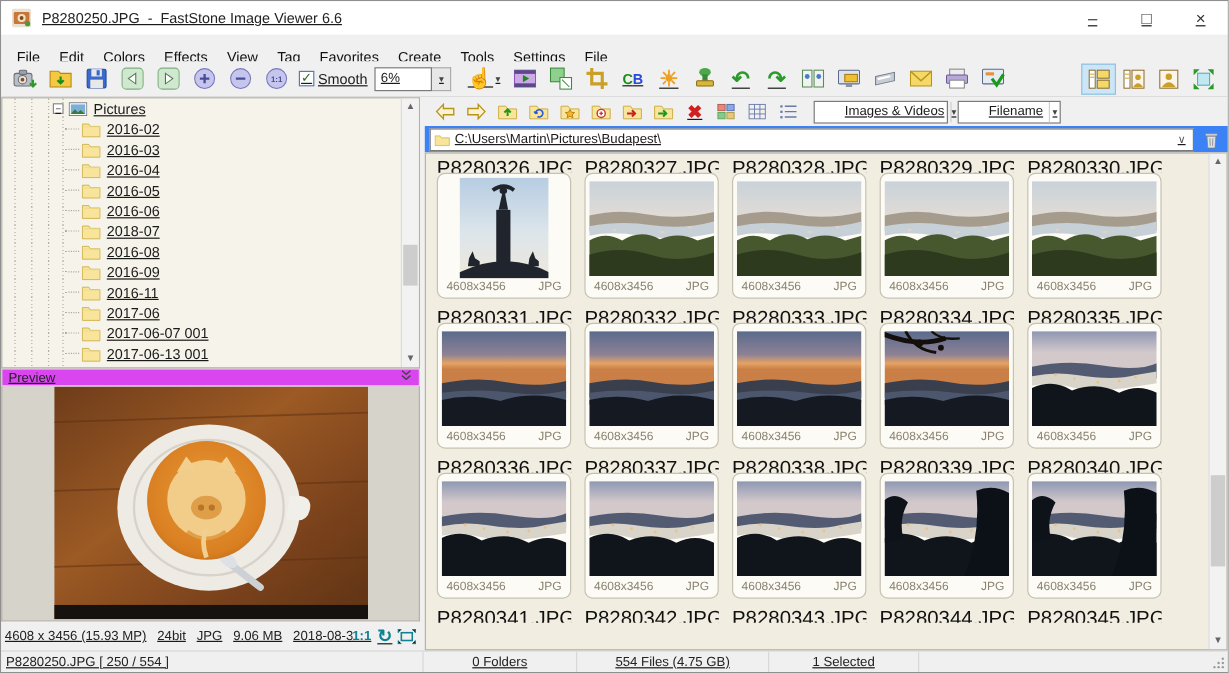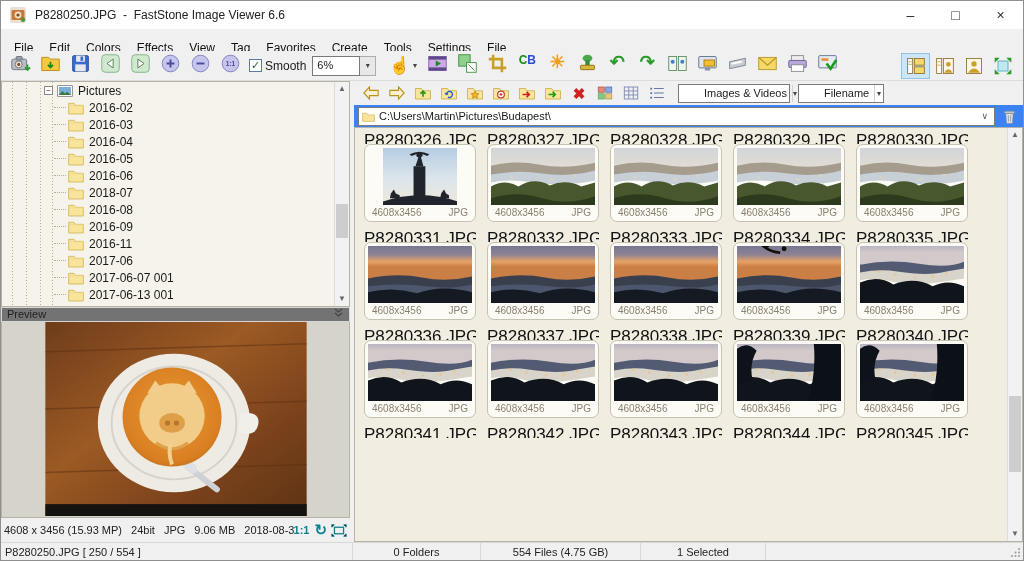--- a/index.html
+++ b/index.html
@@ -1,32 +1,32 @@
 <!DOCTYPE html>
 <html><head>
 <meta charset="utf-8">
 <style>
   * { box-sizing: border-box; margin: 0; padding: 0; }
   body { width:1024px; height:561px; font-family:"Liberation Sans",sans-serif; font-size:12px; color:#1a1a1a; background:#fff; overflow:hidden; }
-  .window { width:1024px; height:561px; border:1px solid #8f8f8f; display:flex; flex-direction:column; background:#f0f0f0; }
+  .window { width:1024px; height:561px; border:1px solid #8f8f8f; display:flex; flex-direction:column; background:#f0f0f0;text-decoration:underline; }
 
   
   .titlebar { height:28px; background:#fff; display:flex; align-items:center; padding-left:9px; flex:0 0 auto; }
   .app-icon svg { width:16px; height:16px; display:block; }
   .title { margin-left:9px; font-size:12px; color:#222; white-space:pre; }
   .win-controls { margin-left:auto; display:flex; height:28px; }
   .win-btn { width:45px; text-align:center; line-height:28px; font-size:14px; color:#333; }
 
   
   .menubar { height:22px; background:#f0f0f0; display:flex; align-items:center; padding-left:5px; flex:0 0 auto; }
   .menu-item { padding:0 8px; font-size:12px; color:#111;margin-top:16px; }
 
   
   .toolbar { height:30px; background:#f0f0f0; border-bottom:1px solid #dcdcdc; display:flex; align-items:center; padding:0 4px; flex:0 0 auto; }
-  .tb-btn { width:30px; height:26px; display:flex; justify-content:center; }
+  .tb-btn { width:30px; height:26px; display:flex; align-items:center; justify-content:center; }
   .tb-btn svg { width:21px; height:21px; display:block; }
   .glyph { font-size:18px; font-weight:bold; line-height:1; }
   .smooth { display:flex; align-items:center; margin:0 6px 0 4px; font-size:12px; }
   .chk { width:13px; height:13px; border:1px solid #5a7aa8; background:#fff; color:#2a6a2a; font-size:11px; line-height:11px; text-align:center; margin-right:3px; }
   .zoom-combo { display:flex; height:20px; margin-right:8px; }
   .zoom-val { width:48px; background:#fff; border:1px solid #7a7a7a; padding:2px 4px; font-size:11px; }
   .dd-btn { width:16px; border:1px solid #adadad; border-left:none; background:#e8e8e8; text-align:center; font-size:8px; line-height:18px; color:#444; }
   .hand { font-size:17px; color:#555; display:flex; align-items:center; }
   .hand .dda { font-size:8px; color:#444; margin-left:2px; }
   .tb-spacer { flex:1; }
@@ -54,21 +54,21 @@
   .tree-child { padding-left:52px; }
   .expander { width:9px; height:9px; border:1px solid #888; background:#fff; font-size:8px; line-height:7px; text-align:center; color:#333; margin-right:4px; flex:0 0 auto; }
   .conn { width:12px; border-top:1px dotted #b3ae9f; margin-right:2px; flex:0 0 auto; }
   .tree-ic { width:16px; height:14px; margin-right:5px; flex:0 0 auto; }
   .tree-ic svg { width:16px; height:14px; display:block; }
   .vscroll { position:absolute; right:0; top:0; bottom:0; width:15px; background:#f2f2f2; border-left:1px solid #dcdcdc; }
   .vs-arrow { position:absolute; left:0; width:14px; height:14px; color:#666; font-size:8px; text-align:center; line-height:14px; }
   .vs-thumb { position:absolute; left:1px; width:12px; background:#cdcdcd; }
 
   
-  .preview-h { height:15px; flex:0 0 auto; background:#737373; border:1px solid #d6d6d6; display:flex; align-items:flex-start; padding:0 5px; font-size:11px; color:#222; }
+  .preview-h { height:15px; flex:0 0 auto; background:#d946ef; border:1px solid #d6d6d6; display:flex; align-items:center; padding:0 5px; font-size:11px; color:#222; }
   .preview-h .collapse { margin-left:auto; }
   .preview { height:196px; flex:0 0 auto; background:#d6d3cb; border:1px solid #b6b2a6; border-top:none; display:flex; justify-content:center; overflow:hidden; }
 
   
   .infobar { flex:1; display:flex; align-items:center; padding:0 3px; font-size:11px; color:#222; background:#f0f0f0; min-width:0; }
   .info-texts { flex:1; overflow:hidden; white-space:nowrap; }
   .info-texts span { margin-right:9px; }
   .ratio { color:#0e8290; font-weight:bold; margin-right:5px; }
   .tealg { color:#0e8290; font-weight:bold; font-size:15px; margin-right:4px; }
   .fit-ic svg { width:16px; height:13px; display:block; }
@@ -90,21 +90,21 @@
   .path-combo .fic svg { width:13px; height:11px; display:block; margin-right:4px; }
   .path-combo .cdd { margin-left:auto; font-size:9px; color:#555; padding:0 3px; }
   .bin { width:20px; height:20px; margin-left:4px; display:flex; align-items:center; justify-content:center; }
   .bin svg { width:15px; height:17px; }
 
   
   .thumbs { flex:1; background:#f1eee1; border:1px solid #b6b2a6; position:relative; overflow:hidden; min-height:0; }
   .grid { position:absolute; left:3px; top:3px; right:16px; display:flex; flex-wrap:wrap; }
   .cell { width:112px; margin:0 5px 7px 6px; }
   .cell .lbl { height:13px; font-size:17px; text-align:center; color:#111; white-space:nowrap; overflow:hidden; }
-  .card { height:78px; background:#fcfbf5; border:1px solid #c6c2b2; border-radius:7px; padding:3px 3px 1px 3px; display:flex; flex-direction:column; }
+  .card { height:105px; background:#fcfbf5; border:1px solid #c6c2b2; border-radius:7px; padding:3px 3px 1px 3px; display:flex; flex-direction:column; }
   .imgbox { flex:1; display:flex; align-items:center; justify-content:center; overflow:hidden; }
   .imgbox svg { width:100%; height:79px; }
   .imgbox.v-statue svg { width:72%; height:100%; }
   .meta { height:15px; display:flex; justify-content:space-between; align-items:center; font-size:10px; color:#8a8271; padding:0 4px; }
 
   
   .statusbar { height:18px; flex:0 0 auto; background:#f0f0f0; border-top:1px solid #d8d8d8; display:flex; align-items:center; font-size:11px; color:#222; }
   .sb-cell { height:100%; display:flex; align-items:center; justify-content:center; border-right:1px solid #d8d8d8; }
   .sb-file { width:352px; justify-content:flex-start; padding-left:4px; }
   .sb-folders { width:128px; } .sb-files { width:160px; } .sb-sel { width:125px; }

